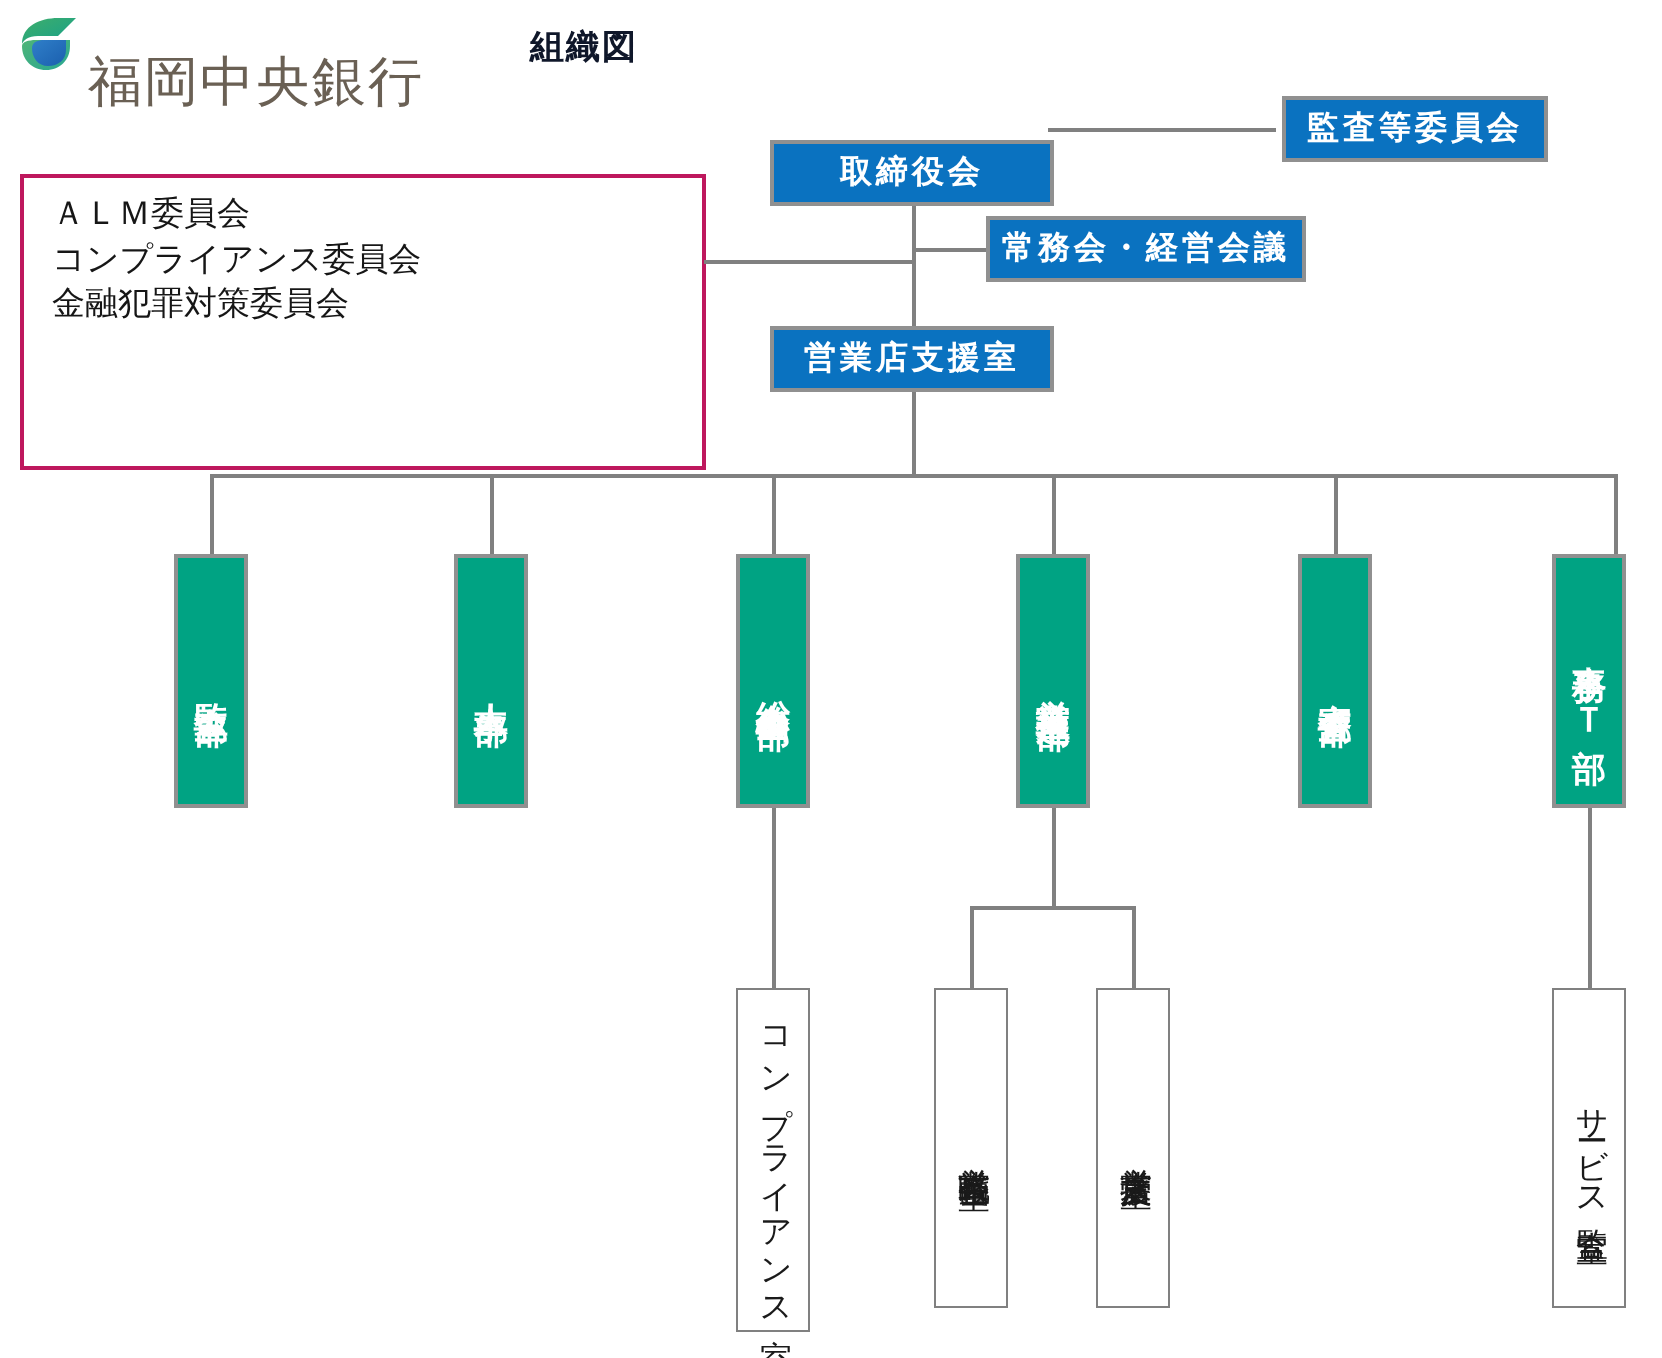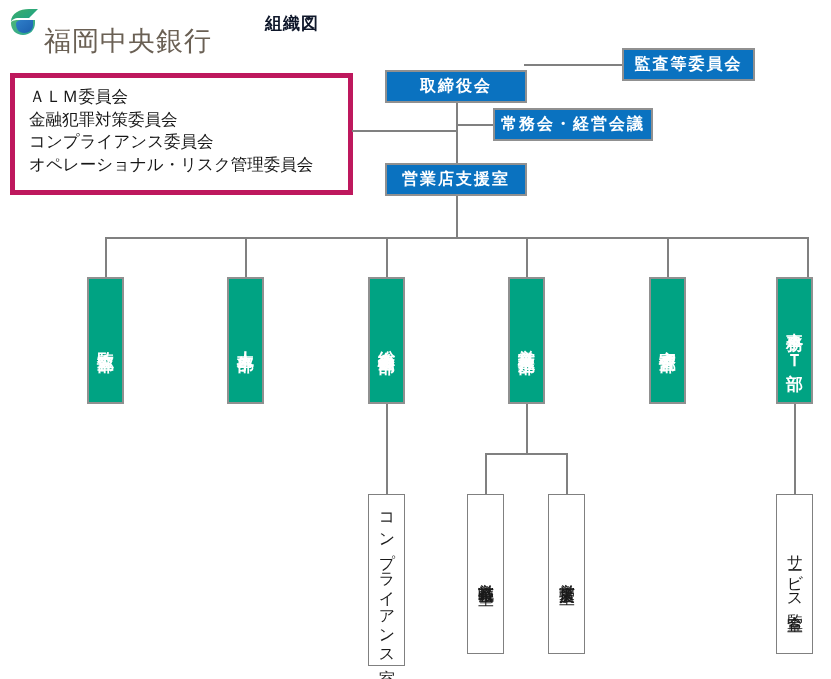--- a/index.html
+++ b/index.html
@@ -91,24 +91,24 @@
     font-weight: 400;
     font-size: 16px;
     letter-spacing: 1px;
     writing-mode: vertical-rl;
     text-orientation: upright;
   }
 
   
   #committee-panel {
     position: absolute;
-    left: 10px; top: 73px;
-    width: 343px; height: 122px;
+    left: 10px; top: 87px;
+    width: 343px; height: 148px;
     box-sizing: border-box;
-    border: 5px solid #be185d;
+    border: 2px solid #be185d;
     background: #ffffff;
     padding: 7px 0 0 14px;
   }
   .committee-item {
     font-size: 16.5px;
     line-height: 22.5px;
     color: #161616;
     white-space: nowrap;
     letter-spacing: 0px;
   }
@@ -138,23 +138,22 @@
     </svg>
   </span>
 
   <span id="bank-name">福岡中央銀行</span>
 
   <span id="chart-title">組織図</span>
 </div>
 
 <div id="committee-panel">
   <div class="committee-item">ＡＬＭ委員会</div>
+  <div class="committee-item">コンプライアンス委員会</div>
   <div class="committee-item">金融犯罪対策委員会</div>
-  <div class="committee-item">コンプライアンス委員会</div>
-  <div class="committee-item">オペレーショナル・リスク管理委員会</div>
 </div>
 
 <div class="line h" style="left:524px; top:64px; width:114px;"></div>
 
 <div class="line v" style="left:456px; top:81px; height:82px;"></div>
 
 <div class="line h" style="left:352px; top:130px; width:105px;"></div>
 
 <div class="line h" style="left:456px; top:124px; width:38px;"></div>
 
@@ -173,21 +172,21 @@
 
 <div class="line v" style="left:526px; top:404px; height:50px;"></div>
 <div class="line h" style="left:485px; top:453px; width:83px;"></div>
 <div class="line v" style="left:485px; top:453px; height:41px;"></div>
 <div class="line v" style="left:566px; top:453px; height:41px;"></div>
 
 <div class="line v" style="left:794px; top:404px; height:90px;"></div>
 
 <div class="box box-blue" style="left:385px; top:48px; width:142px; height:33px;margin-top:22px;">取締役会</div>
 
-<div class="box box-blue" style="left:622px; top:48px; width:133px; height:33px;">監査等委員会</div>
+<div class="box box-blue" style="left:641px; top:48px; width:133px; height:33px;">監査等委員会</div>
 
 <div class="box box-blue" style="left:493px; top:108px; width:160px; height:33px;">常務会・経営会議</div>
 
 <div class="box box-blue" style="left:385px; top:163px; width:142px; height:33px;">営業店支援室</div>
 
 <div class="box box-green" style="left:87px; top:277px; width:37px; height:127px;">監査部</div>
 
 <div class="box box-green" style="left:227px; top:277px; width:37px; height:127px;">人事部</div>
 
 <div class="box box-green" style="left:368px; top:277px; width:37px; height:127px;">総合企画部</div>

